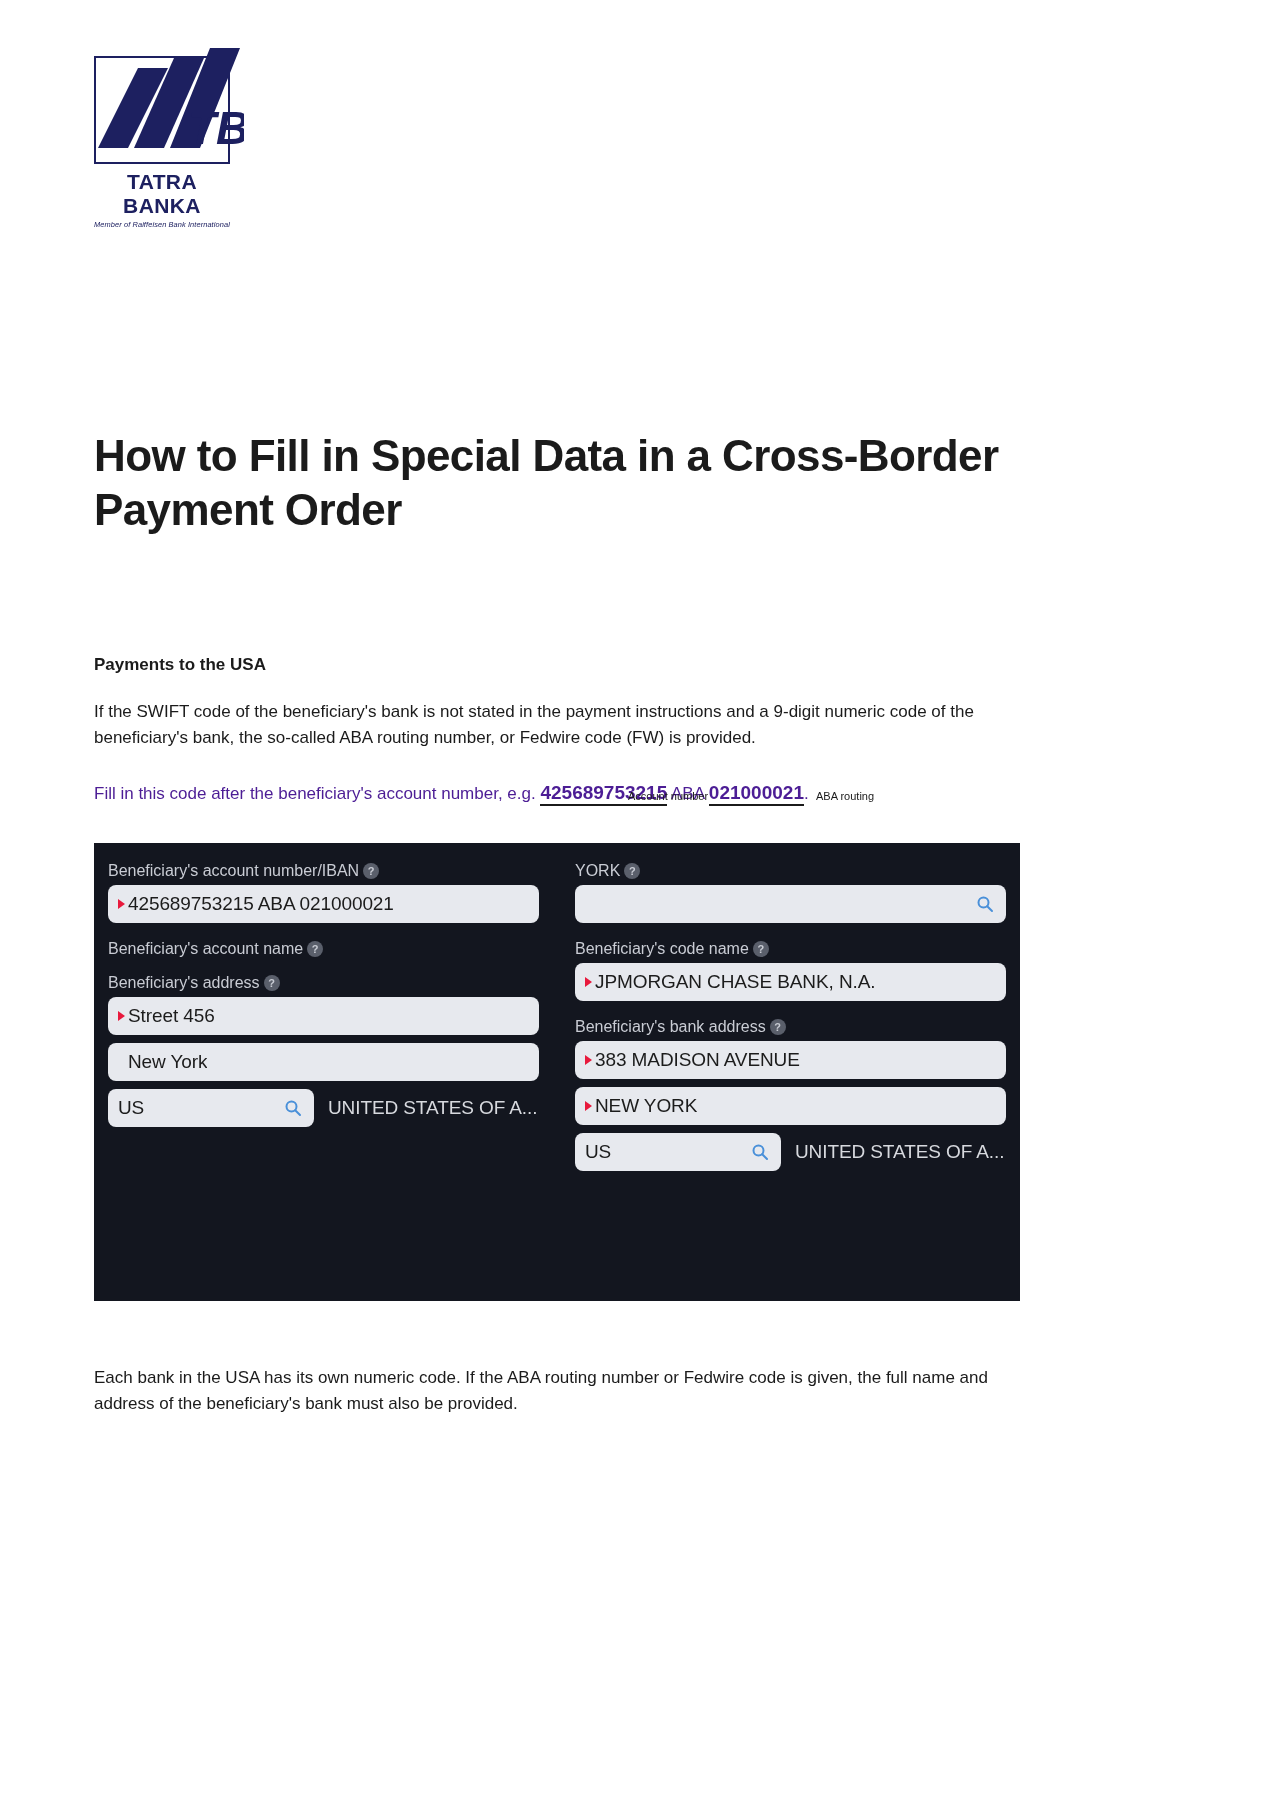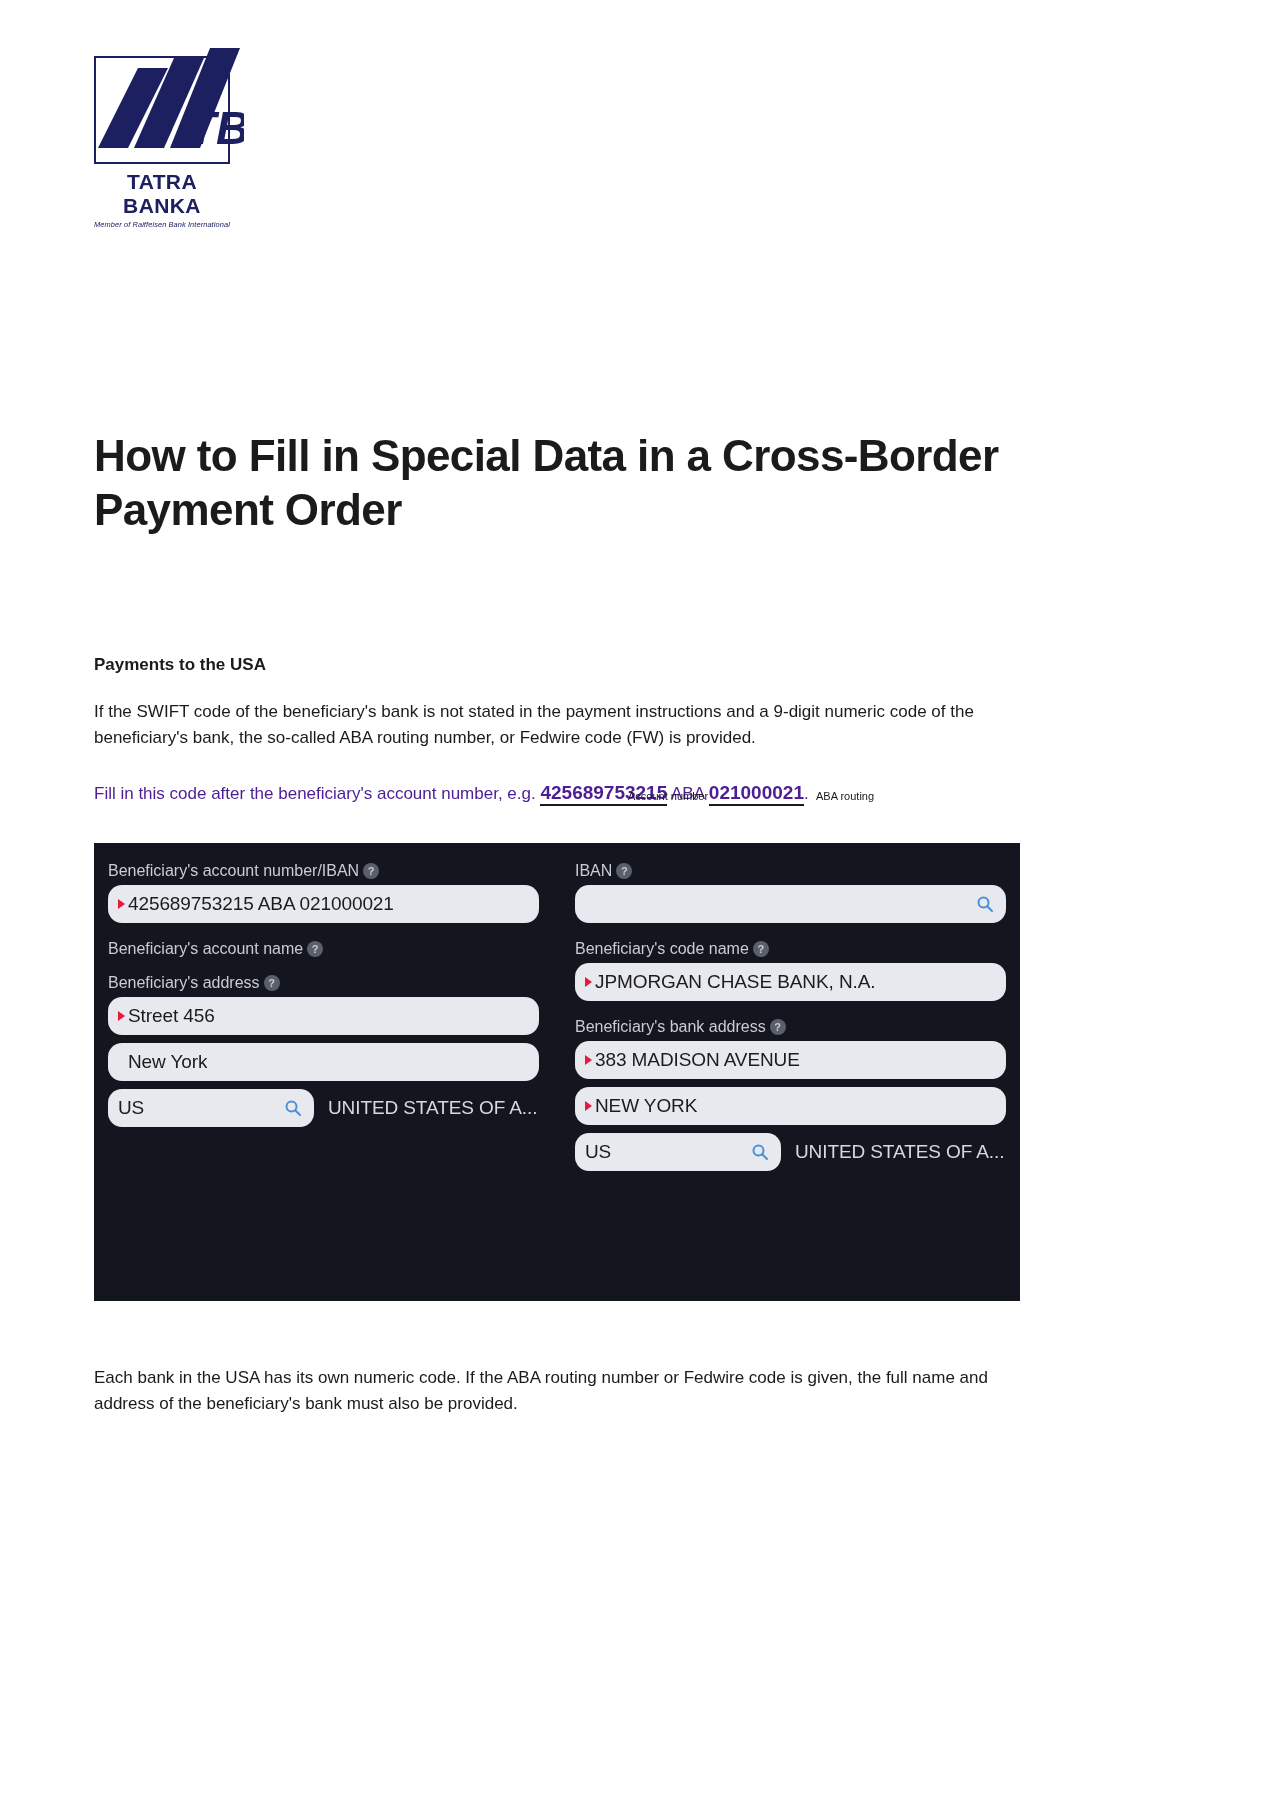--- a/index.html
+++ b/index.html
@@ -205,21 +205,21 @@
     font-size: 11px;
     font-weight: bold;
     line-height: 1;
     flex: none;
   }
 
   .input {
     position: relative;
     height: 38px;
     background: #e7e9ee;
-    border-radius: 14px;
+    border-radius: 8px;
     display: flex;
     align-items: center;
     padding: 0 10px;
     box-sizing: border-box;
     margin-bottom: 8px;
     overflow: hidden;
   }
   .input.narrow { width: 206px; margin-bottom: 0; }
   .input .value {
     font-size: 19px;
@@ -341,21 +341,21 @@
               </svg>
             </span>
           </div>
           <span class="country-name">UNITED STATES OF A...</span>
         </div>
       </div>
 
       <div class="form-col">
 
         <div class="field-label">
-          <span>IBAN</span>
+          <span>YORK</span>
           <span class="help-icon">?</span>
         </div>
         <div class="input">
           <span class="value"></span>
           <span class="search-icon">
             <svg width="18" height="18" viewBox="0 0 18 18" aria-hidden="true">
               <circle cx="7.5" cy="7.5" r="5" fill="none" stroke="#4a90d9" stroke-width="2"></circle>
               <line x1="11.2" y1="11.2" x2="16" y2="16" stroke="#4a90d9" stroke-width="2" stroke-linecap="round"></line>
             </svg>
           </span>

